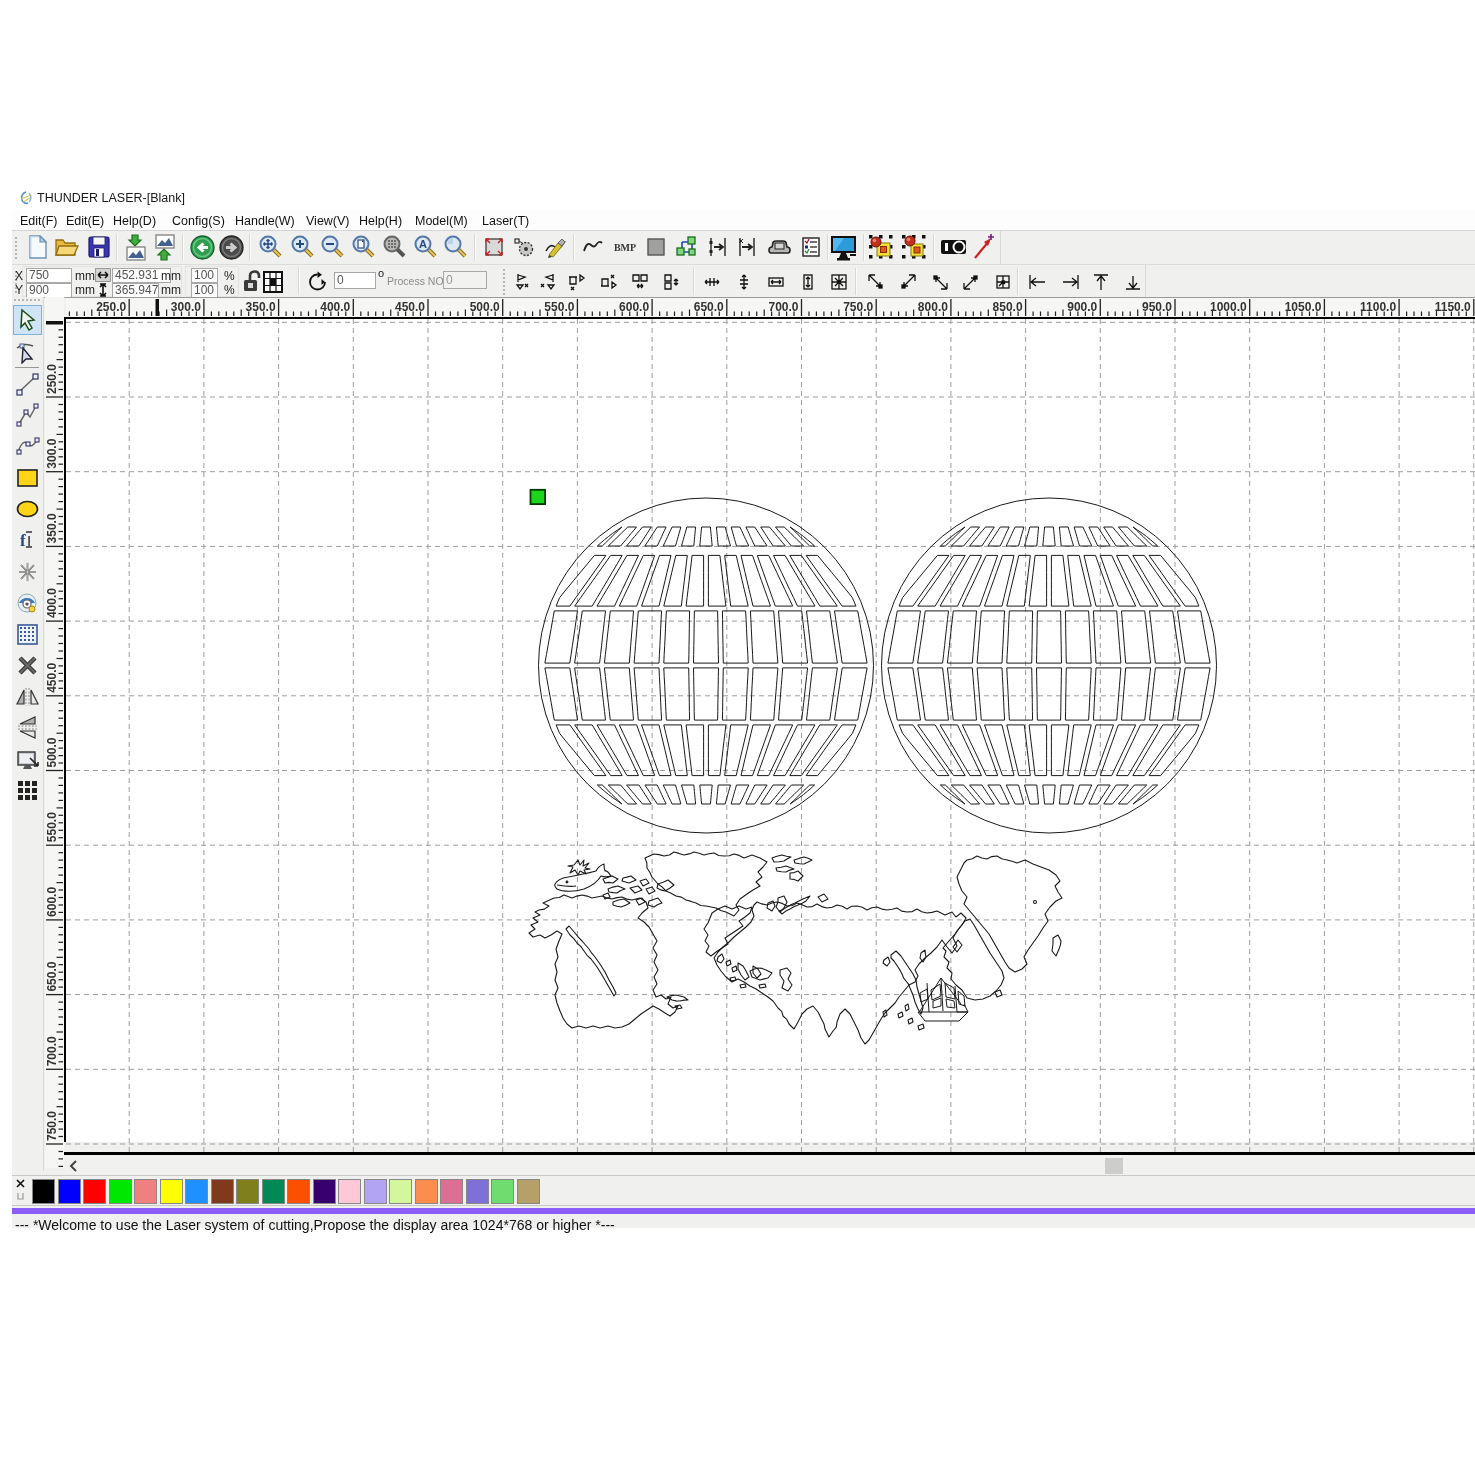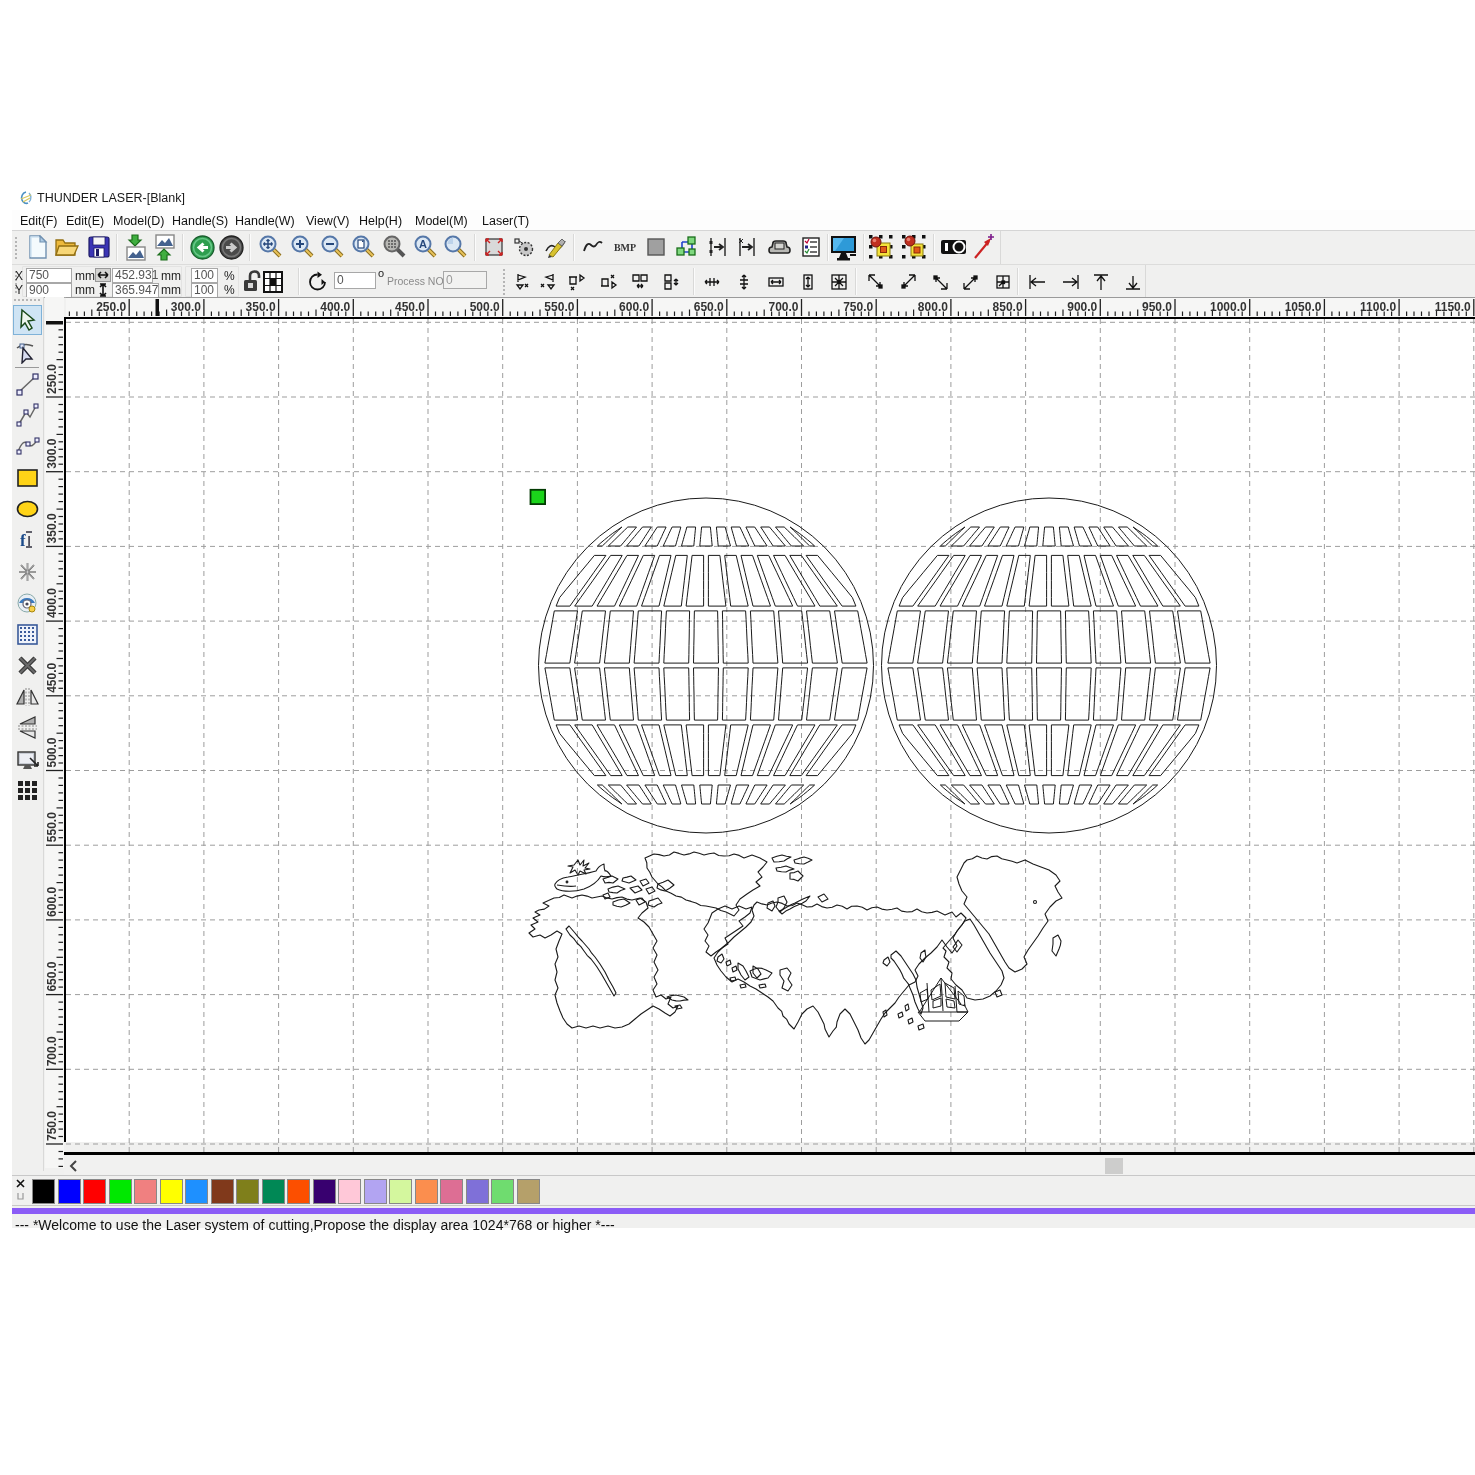--- a/index.html
+++ b/index.html
@@ -40,22 +40,22 @@
   <svg class="icon" style="left:7px;top:3px" width="15" height="15" viewBox="0 0 15 15">
           <path d="M7 1 C3 2 2 6 3 9 C4 12 7 13 9 12" fill="none" stroke="#4a90c4" stroke-width="1.6"></path>
           <path d="M10 2 C12 4 13 8 10 11" fill="none" stroke="#7fb2d8" stroke-width="1.4"></path>
           <path d="M2 8 L12 4 M4 11 L11 7" stroke="#d8c860" stroke-width="1.3"></path>
         </svg>
   <span id="title-txt">THUNDER LASER-[Blank]</span>
  </div>
  <div id="menubar">
   <span class="mi" style="left:8px">Edit(F)</span>
   <span class="mi" style="left:54px">Edit(E)</span>
-  <span class="mi" style="left:101px">Model(D)</span>
-  <span class="mi" style="left:160px">Handle(S)</span>
+  <span class="mi" style="left:101px">Help(D)</span>
+  <span class="mi" style="left:160px">Config(S)</span>
   <span class="mi" style="left:223px">Handle(W)</span>
   <span class="mi" style="left:294px">View(V)</span>
   <span class="mi" style="left:347px">Help(H)</span>
   <span class="mi" style="left:403px">Model(M)</span>
   <span class="mi" style="left:470px">Laser(T)</span>
  </div>
  <div id="tb1">
         <div class="pane">
  <div class="grip" style="border-left:2px dotted #b5b5b5"></div>
 <svg class="icon" style="left:14px;top:4px" width="24" height="24" viewBox="0 0 24 24">
@@ -281,21 +281,21 @@
 <div class="field" style="left:14px;top:18px;width:46px">900</div>
 <span class="lab" style="left:63px;top:4px">mm</span>
 <span class="lab" style="left:63px;top:18px">mm</span>
 <div style="position:absolute;left:83px;top:3px;width:16px;height:14px;background:#d4d4d2;border:1px solid #999"></div>
 <svg class="icon" style="left:84px;top:4px" width="14" height="12" viewBox="0 0 14 12">
             <path d="M2 6 L12 6 M2 6 L5 3 M2 6 L5 9 M12 6 L9 3 M12 6 L9 9" stroke="#111" stroke-width="1.5" fill="none"></path>
           </svg>
 <svg class="icon" style="left:86px;top:17px" width="10" height="16" viewBox="0 0 10 16">
             <path d="M5 2 L5 14 M5 2 L2 5 M5 2 L8 5 M5 14 L2 11 M5 14 L8 11 M2 2 L8 2 M2 14 L8 14" stroke="#111" stroke-width="1.6" fill="none"></path>
           </svg>
-<div class="field" style="left:100px;top:3px;width:41px">452.931</div>
+<div class="field" style="left:100px;top:3px;width:59px">452.931</div>
 <div class="field" style="left:100px;top:18px;width:47px">365.947</div>
 <span class="lab" style="left:149px;top:4px">mm</span>
 <span class="lab" style="left:149px;top:18px">mm</span>
 <div class="field" style="left:179px;top:3px;width:27px">100</div>
 <div class="field" style="left:179px;top:18px;width:27px">100</div>
 <span class="lab" style="left:212px;top:4px">%</span>
 <span class="lab" style="left:212px;top:18px">%</span>
 <svg class="icon" style="left:230px;top:4px" width="20" height="26" viewBox="0 0 20 26">
             <rect x="2" y="11" width="13" height="11" rx="1.5" fill="#3a3a3a"></rect>
             <path d="M8 11 L8 7 Q8 2.5 12.5 2.5 Q17 2.5 17 7 L17 9" fill="none" stroke="#3a3a3a" stroke-width="2.6"></path>

